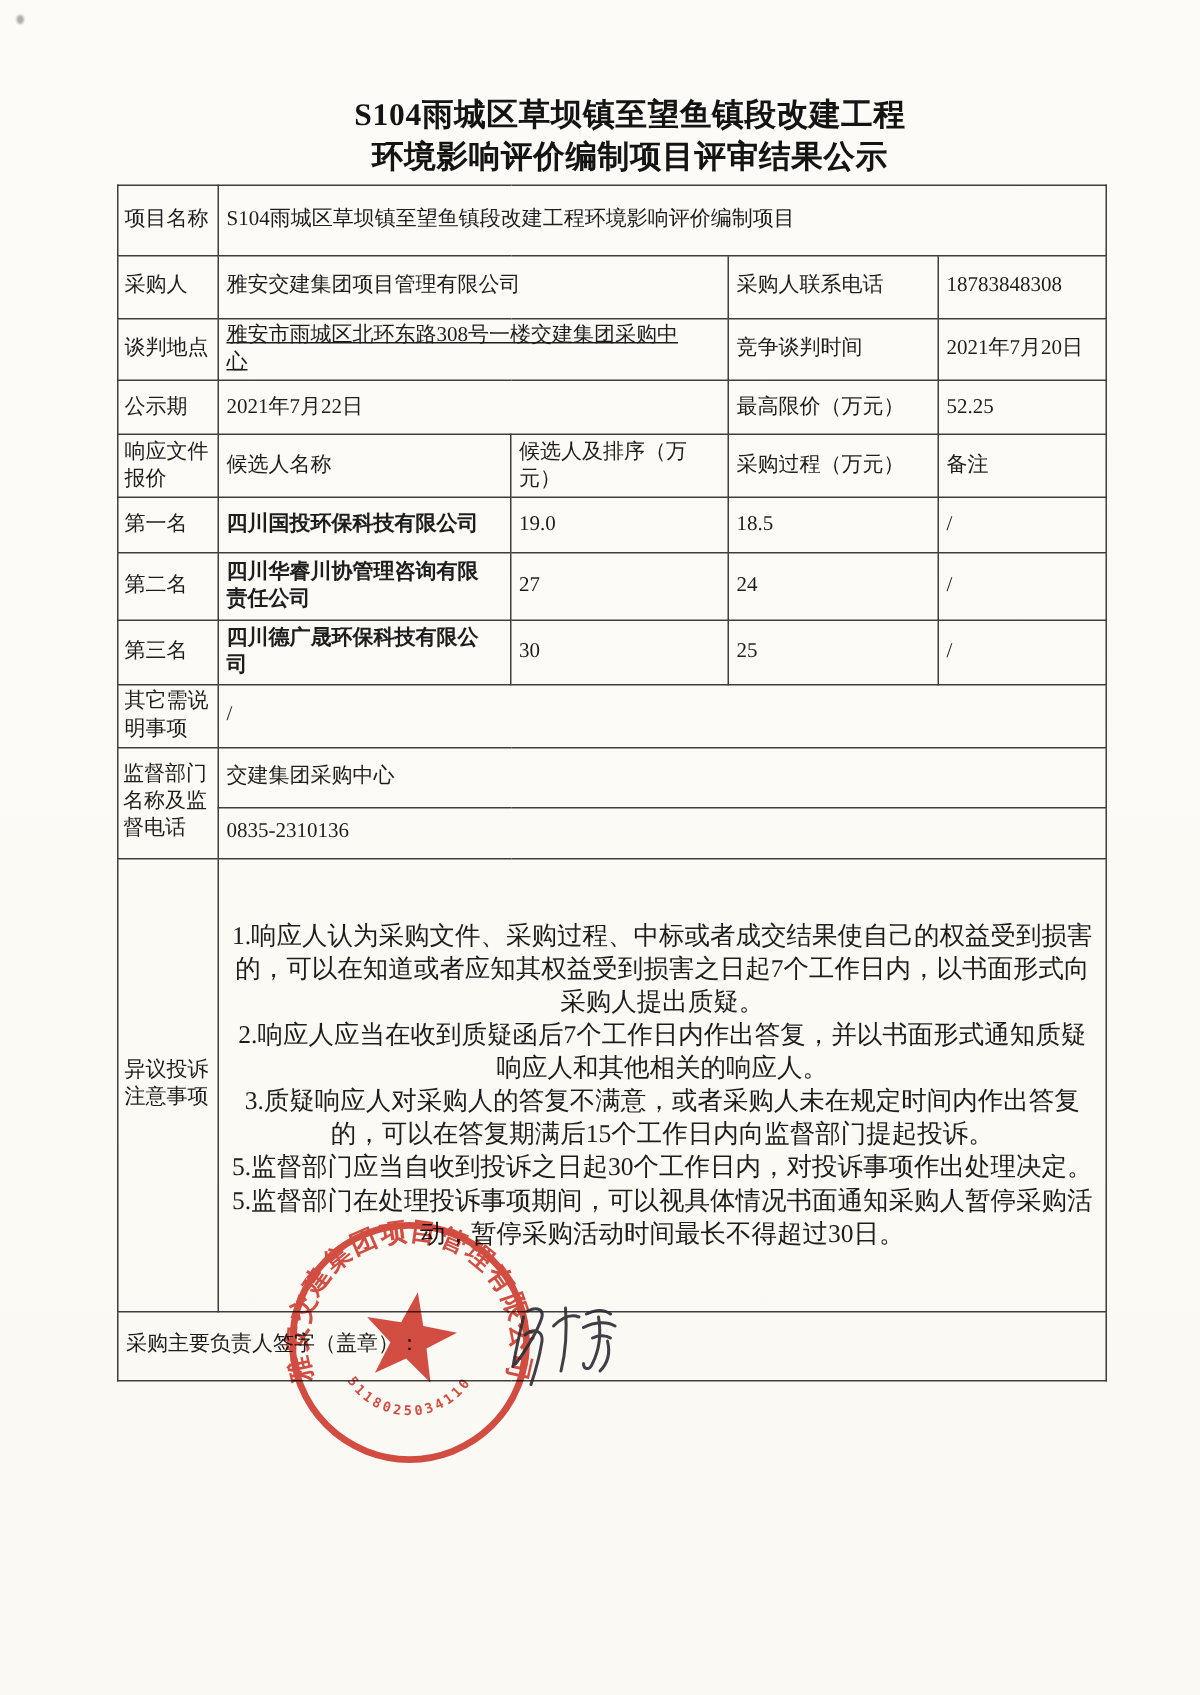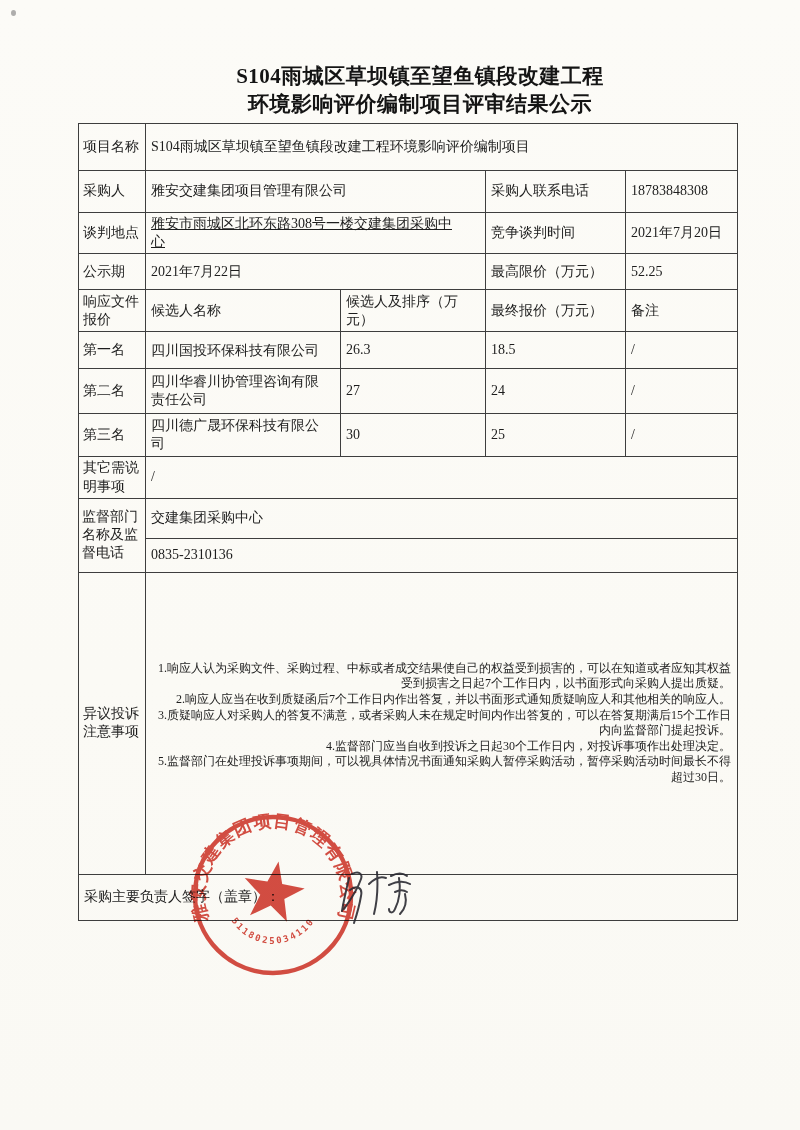--- a/index.html
+++ b/index.html
@@ -20,24 +20,24 @@
   }
   td{
     border:1.6px solid #3e3e3e;
     font-size:14px;line-height:1.3;padding:2px 5px;vertical-align:middle;
     overflow:hidden;color:#1d1d1d;
   }
   td.lbl{padding-left:4px;padding-right:2px;}
   td.c{}
   .sup-lbl{padding:2px 3px;}
   .inner-narrow{display:inline-block;width:312px;vertical-align:middle;text-decoration:underline;}
-  .name-narrow{display:inline-block;width:180px;vertical-align:middle;}
+  .name-narrow{display:inline-block;width:180px;vertical-align:middle;font-weight:bold;}
   .hdr-narrow{display:inline-block;width:128px;vertical-align:middle;}
   td.objection-cell{padding:6px 6px 6px 6px;}
-  .objection-cell p{margin:0;font-size:12px;line-height:1.3;text-align:right;letter-spacing:0;}
+  .objection-cell p{margin:0;font-size:17px;line-height:1.3;text-align:center;letter-spacing:0;}
   .stamp{position:absolute;left:189px;top:811px;width:168px;height:168px;mix-blend-mode:multiply;opacity:.86;}
   .signature{position:absolute;left:338px;top:864px;width:80px;height:62px;}
 </style>
 </head>
 <body>
 
 <div class="page">
 
   <div class="speck"></div>
 
@@ -79,28 +79,28 @@
       <td class="lbl">公示期</td>
       <td colspan="2">2021年7月22日</td>
       <td class="c">最高限价（万元）</td>
       <td class="c">52.25</td>
     </tr>
 
     <tr style="height:42px">
       <td class="lbl">响应文件报价</td>
       <td class="c">候选人名称</td>
       <td class="c"><span class="hdr-narrow">候选人及排序（万元）</span></td>
-      <td class="c">最终报价（万元）</td>
+      <td class="c">采购过程（万元）</td>
       <td class="c">备注</td>
     </tr>
 
     <tr style="height:37px">
       <td class="lbl">第一名</td>
       <td><span class="name-narrow">四川国投环保科技有限公司</span></td>
-      <td class="c">26.3</td>
+      <td class="c">19.0</td>
       <td class="c">18.5</td>
       <td class="c">/</td>
     </tr>
 
     <tr style="height:45px">
       <td class="lbl">第二名</td>
       <td><span class="name-narrow">四川华睿川协管理咨询有限责任公司</span></td>
       <td class="c">27</td>
       <td class="c">24</td>
       <td class="c">/</td>
@@ -126,21 +126,21 @@
     <tr style="height:34px">
       <td colspan="4" class="c">0835-2310136</td>
     </tr>
 
     <tr style="height:302px">
       <td class="lbl">异议投诉注意事项</td>
       <td colspan="4" class="objection-cell">
         <p>1.响应人认为采购文件、采购过程、中标或者成交结果使自己的权益受到损害的，可以在知道或者应知其权益受到损害之日起7个工作日内，以书面形式向采购人提出质疑。</p>
         <p>2.响应人应当在收到质疑函后7个工作日内作出答复，并以书面形式通知质疑响应人和其他相关的响应人。</p>
         <p>3.质疑响应人对采购人的答复不满意，或者采购人未在规定时间内作出答复的，可以在答复期满后15个工作日内向监督部门提起投诉。</p>
-        <p>4.监督部门应当自收到投诉之日起30个工作日内，对投诉事项作出处理决定。</p>
+        <p>5.监督部门应当自收到投诉之日起30个工作日内，对投诉事项作出处理决定。</p>
         <p>5.监督部门在处理投诉事项期间，可以视具体情况书面通知采购人暂停采购活动，暂停采购活动时间最长不得超过30日。</p>
       </td>
     </tr>
 
     <tr style="height:46px">
       <td colspan="5">采购主要负责人签字（盖章）：</td>
     </tr>
   </tbody>
     </table>
 

